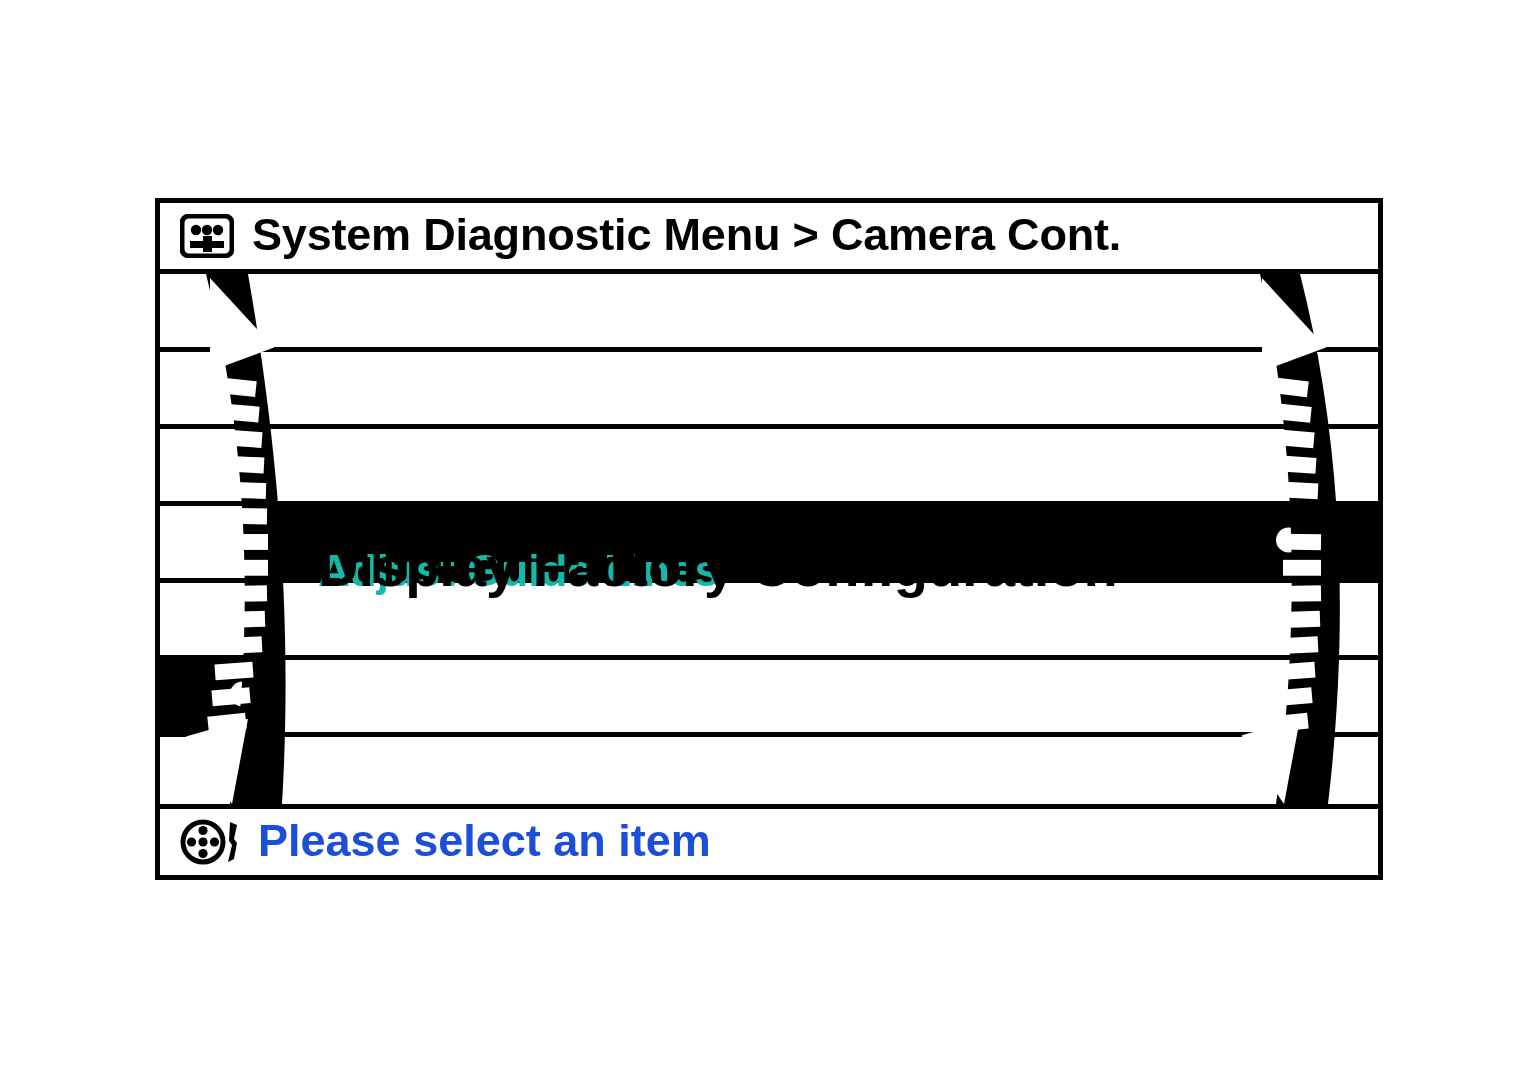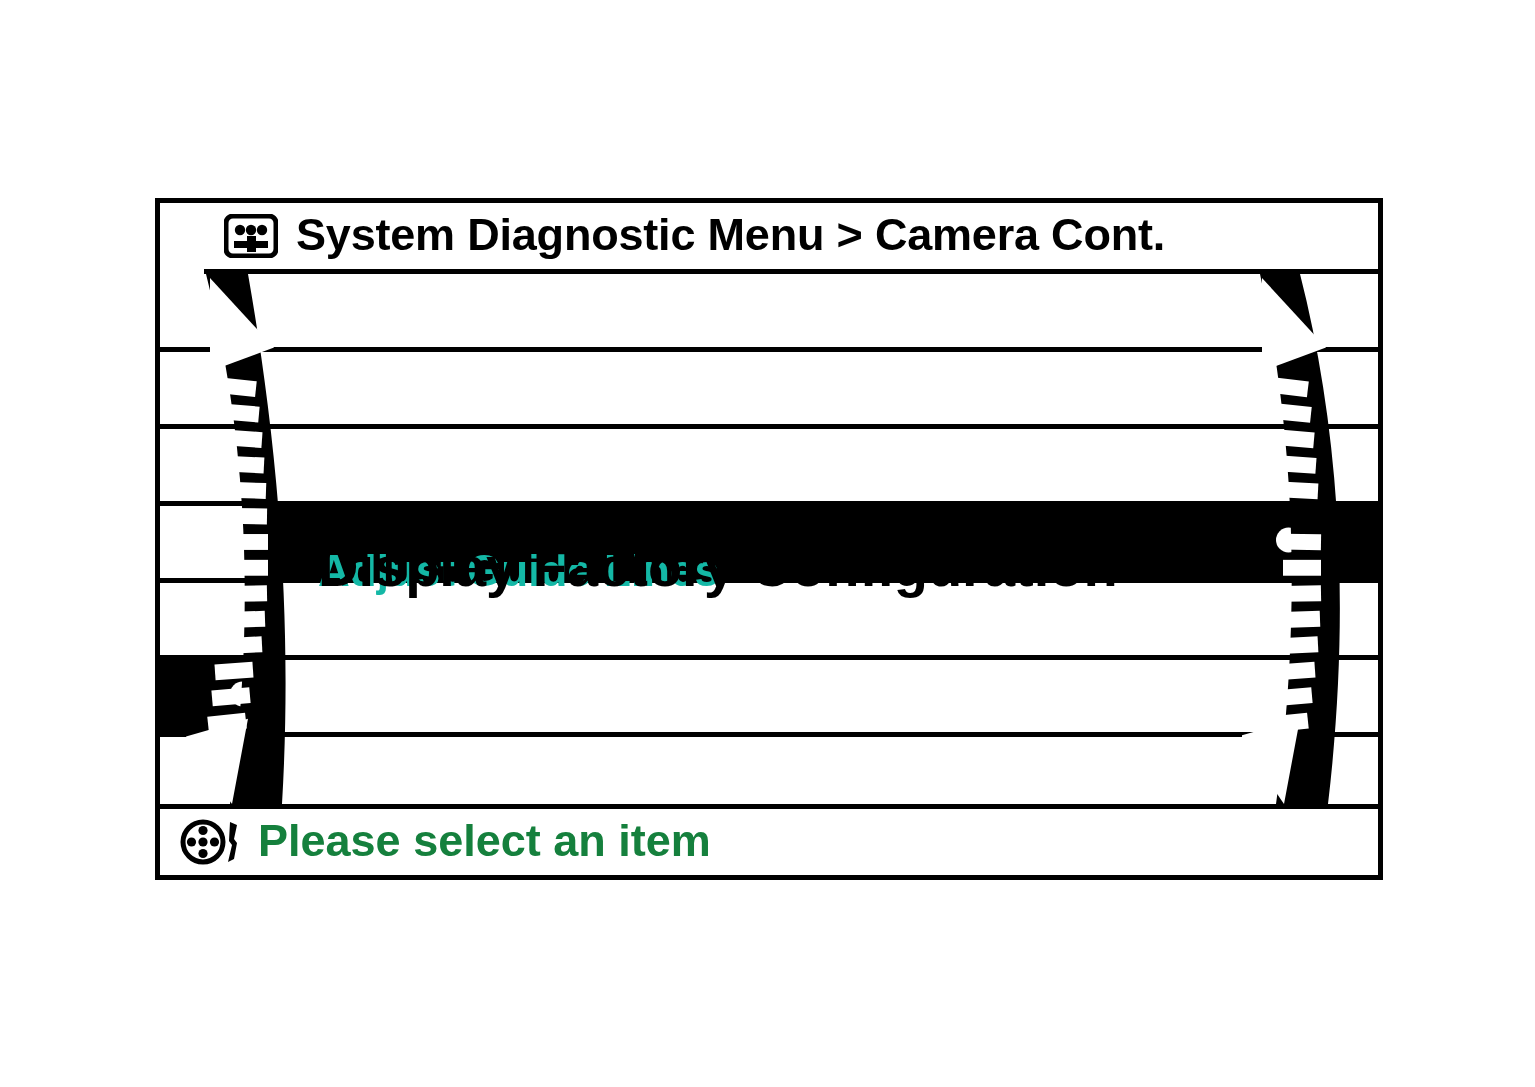--- a/index.html
+++ b/index.html
@@ -39,21 +39,20 @@
     position: absolute;
     left: 0; top: 0;
     right: 0;
     height: 71px;
     border-bottom: 5px solid #000000;
     box-sizing: border-box;
     display: flex;
     align-items: center;
     padding-left: 20px;
     background: #ffffff;
-    margin-left: 44px;
   }
   .header-icon {
     width: 54px;
     height: 44px;
     flex: 0 0 auto;
     margin-right: 18px;
   }
   .header-title {
     font-size: 45px;
     font-weight: 700;
@@ -165,21 +164,21 @@
   }
   .footer-icon {
     width: 62px;
     height: 46px;
     flex: 0 0 auto;
     margin-right: 16px;
   }
   .footer-text {
     font-size: 45px;
     font-weight: 700;
-    color: #15803d;
+    color: #1d4ed8;
     white-space: nowrap;
     line-height: 1;
     transform: translateY(-2px);
   }
 </style>
 </head>
 <body>
 
 <div id="screen">
 

